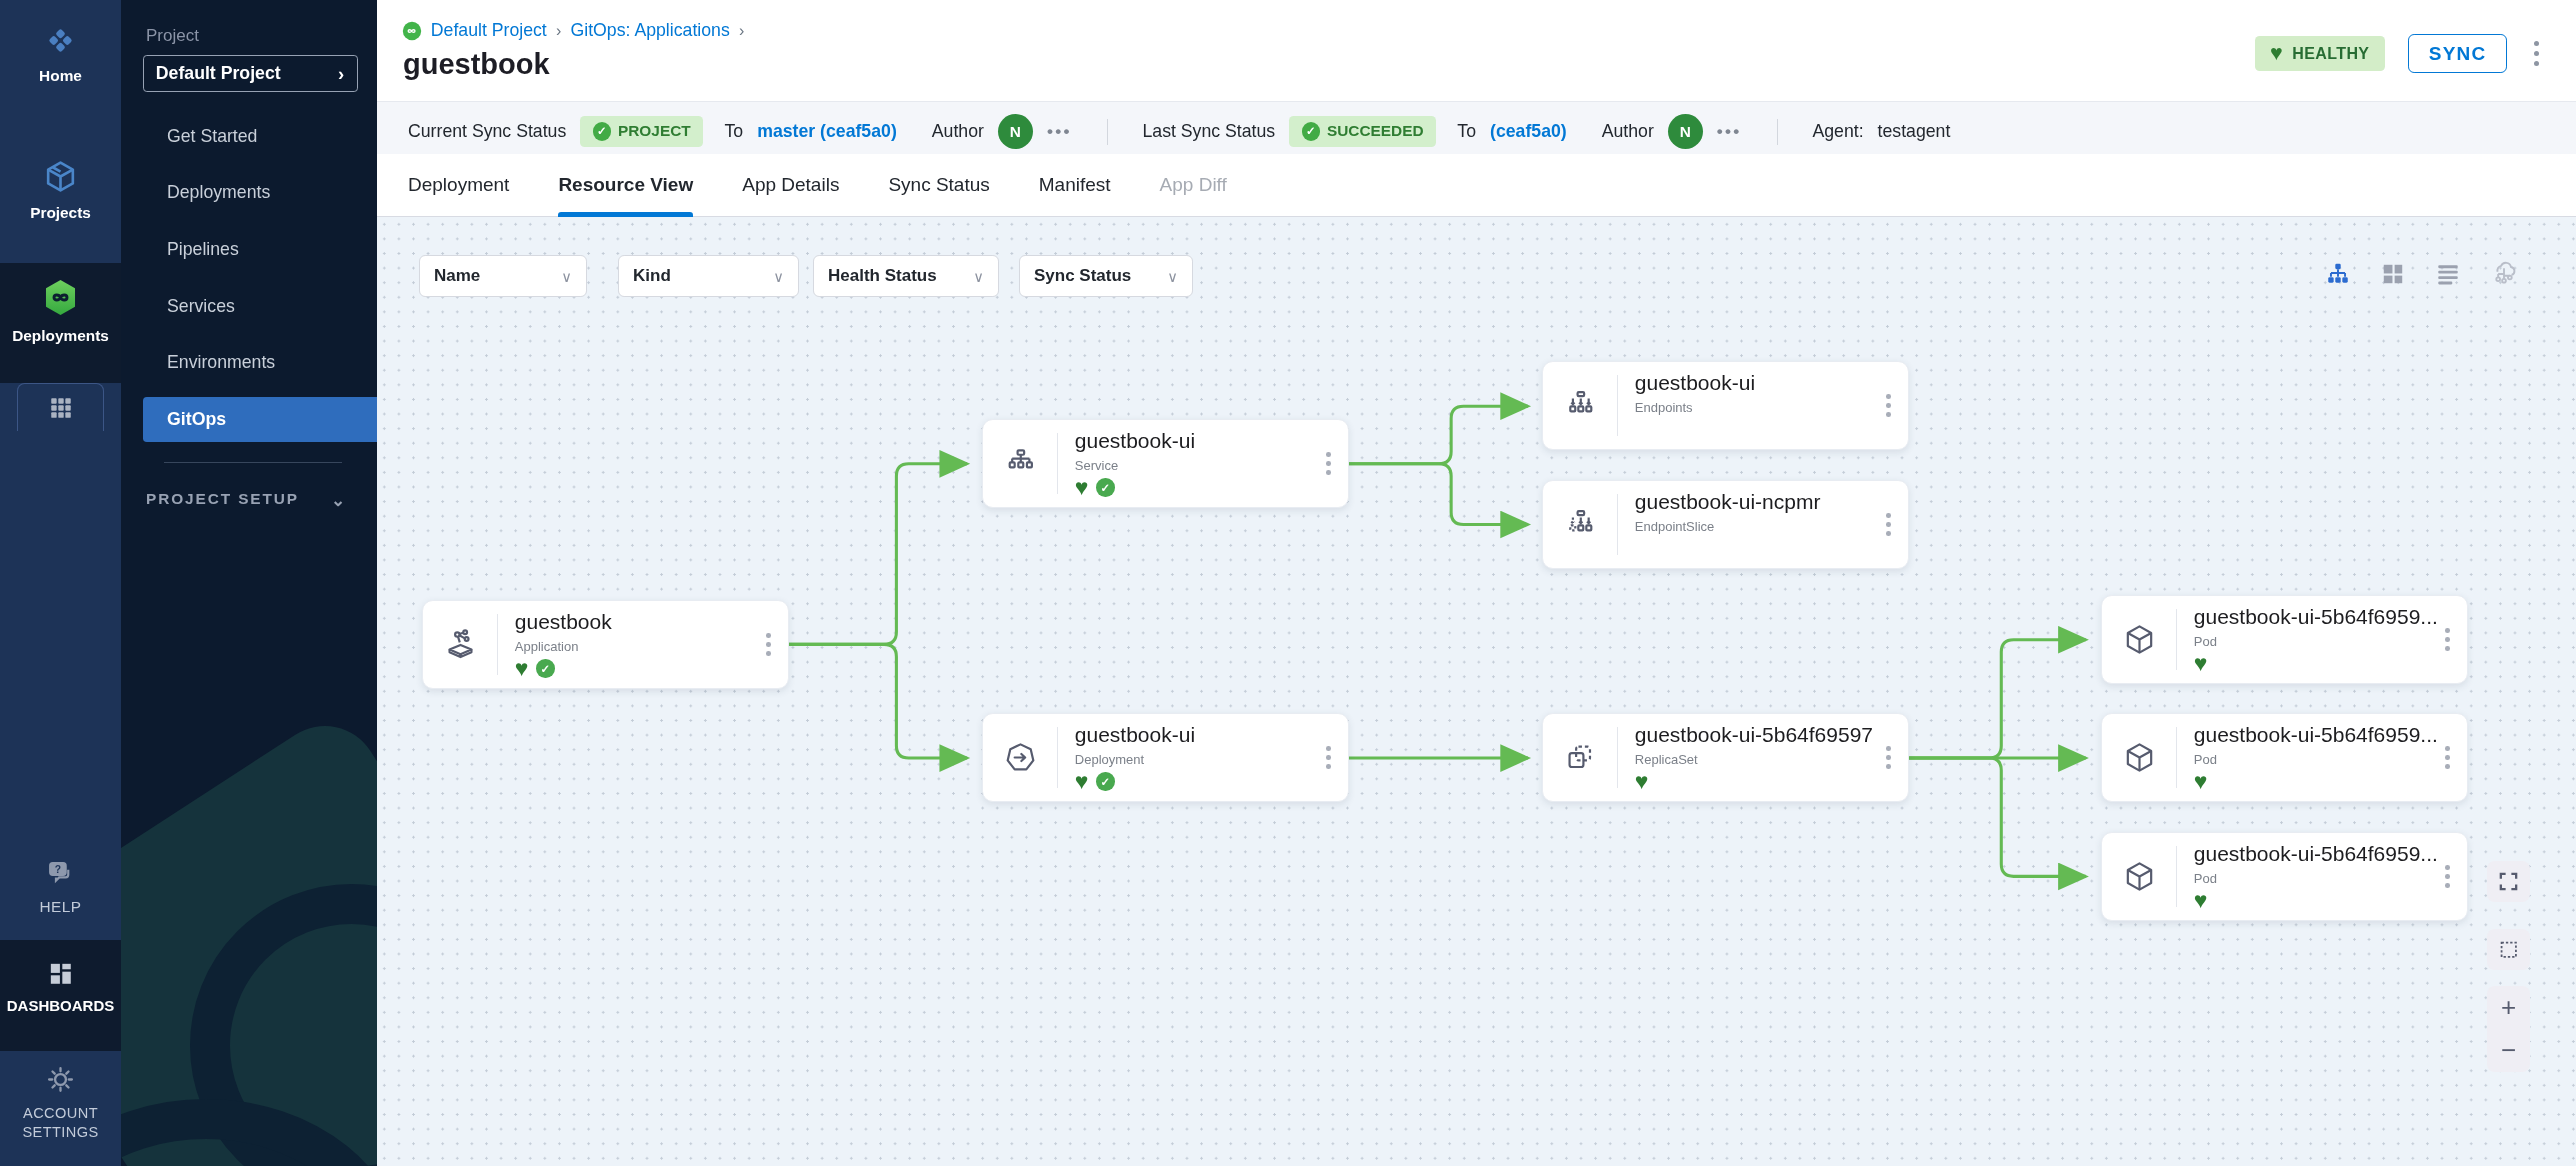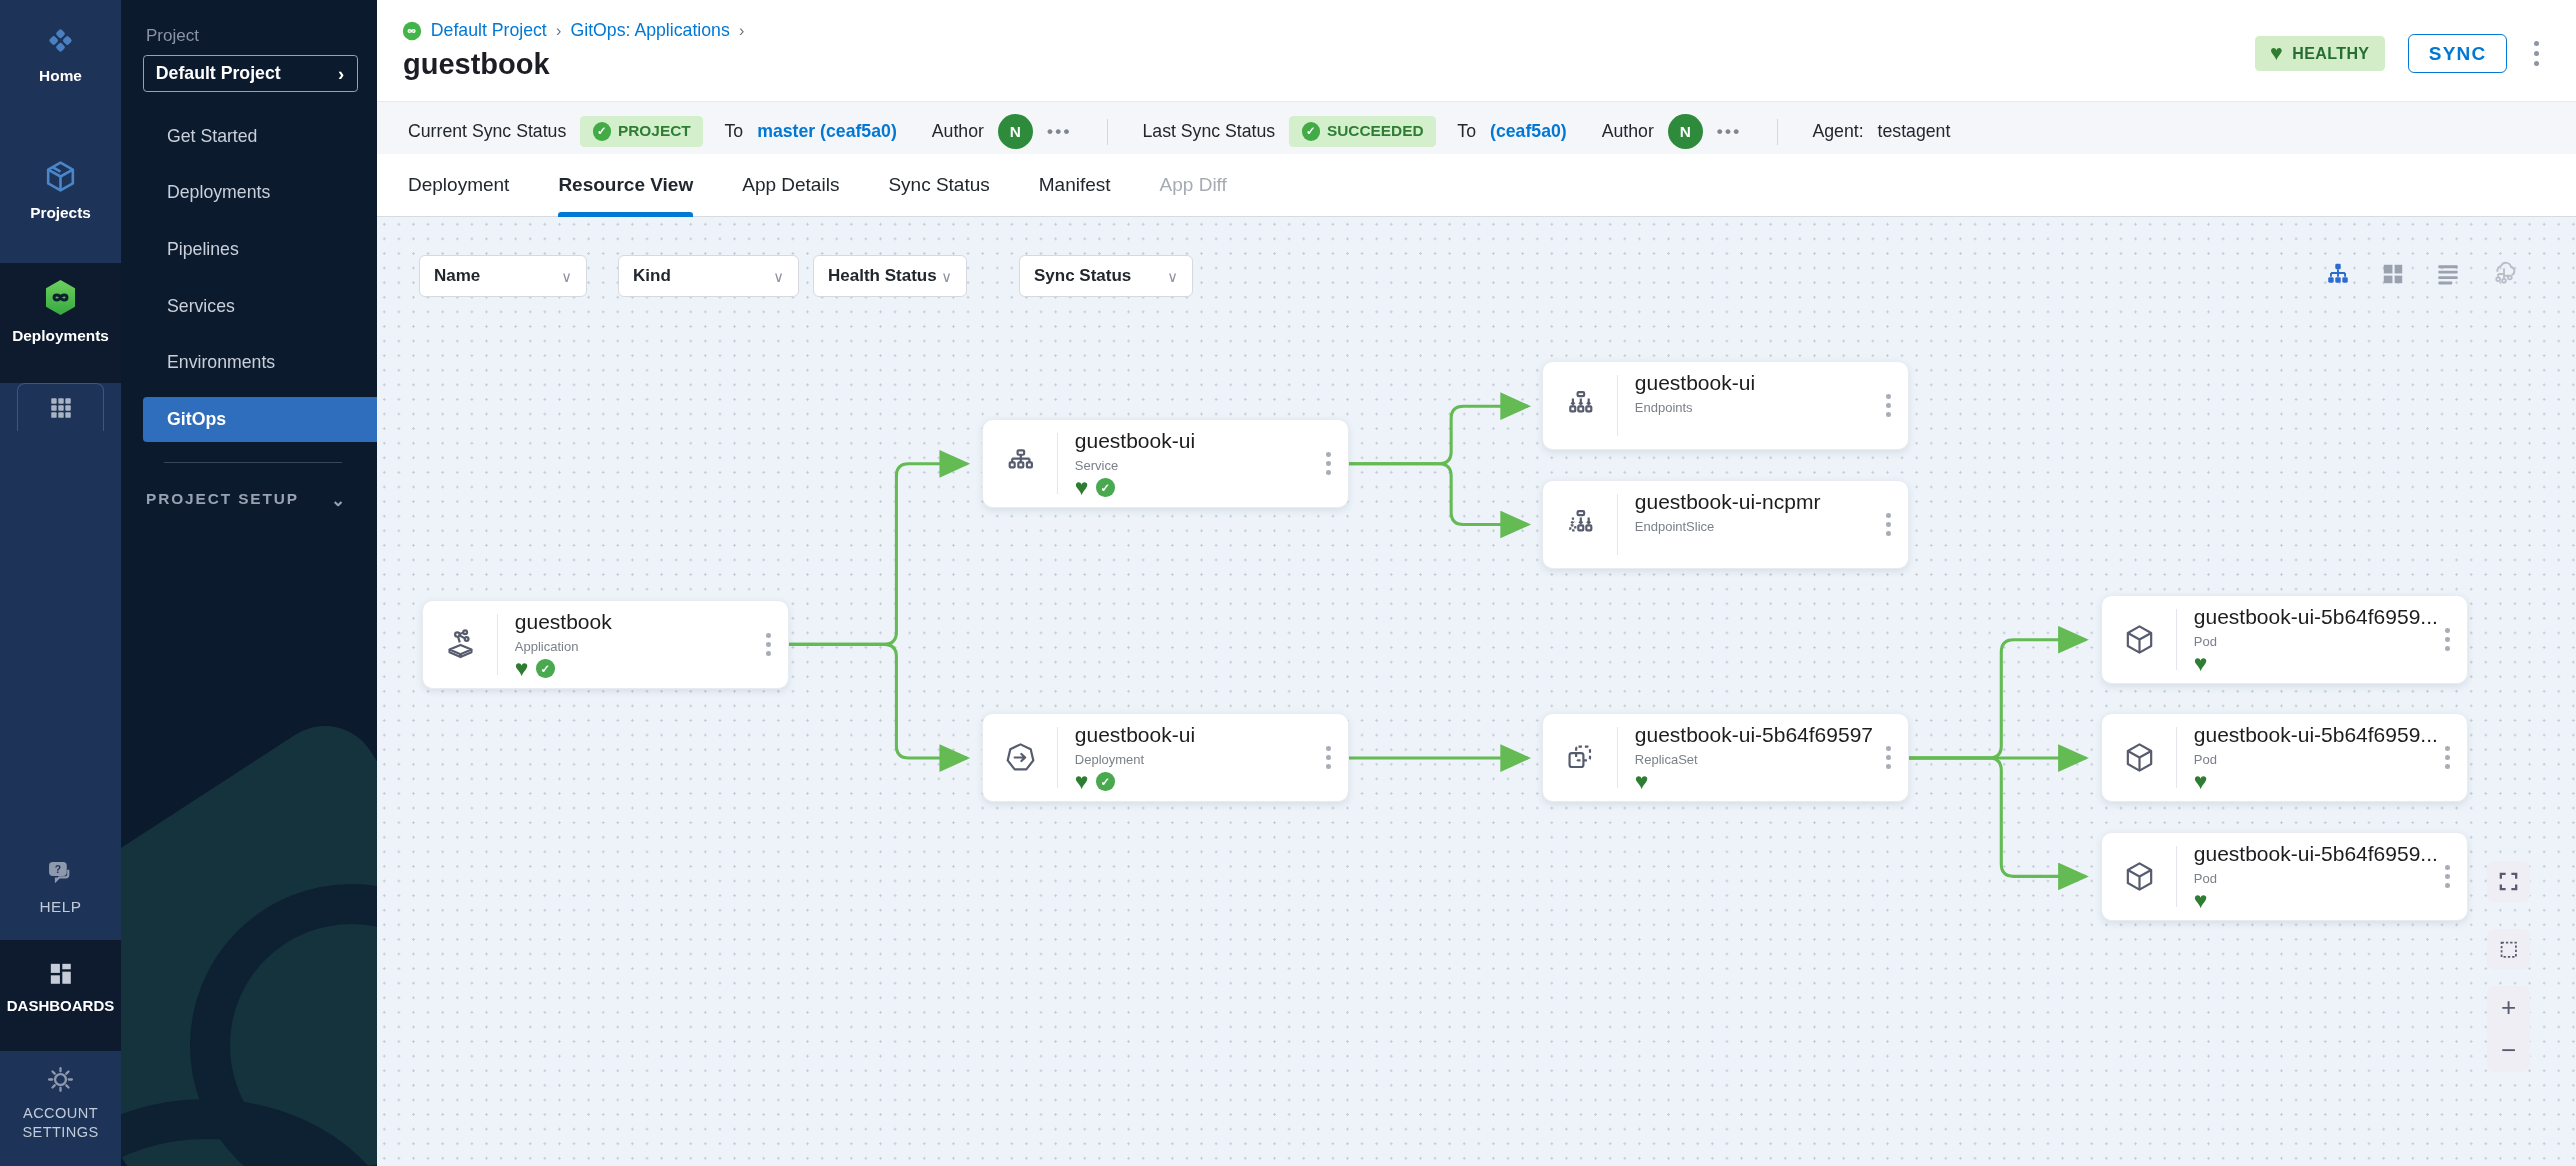--- a/index.html
+++ b/index.html
@@ -329,21 +329,21 @@
     </svg>
 
     <div class="filter-dd" style="left:42px; width:168px;">
       <span>Name</span>
         <span class="chev">∨</span>
     </div>
     <div class="filter-dd" style="left:241px; width:181px;">
       <span>Kind</span>
         <span class="chev">∨</span>
     </div>
-    <div class="filter-dd" style="left:436px; width:154px;">
+    <div class="filter-dd" style="left:436px; width:186px;">
       <span>Health Status</span>
         <span class="chev">∨</span>
     </div>
     <div class="filter-dd" style="left:642px; width:174px;">
       <span>Sync Status</span>
         <span class="chev">∨</span>
     </div>
 
     <div id="view-toggles">
       <svg class="vt" width="26" height="26" viewBox="0 0 24 24" fill="#2b6bd0">

